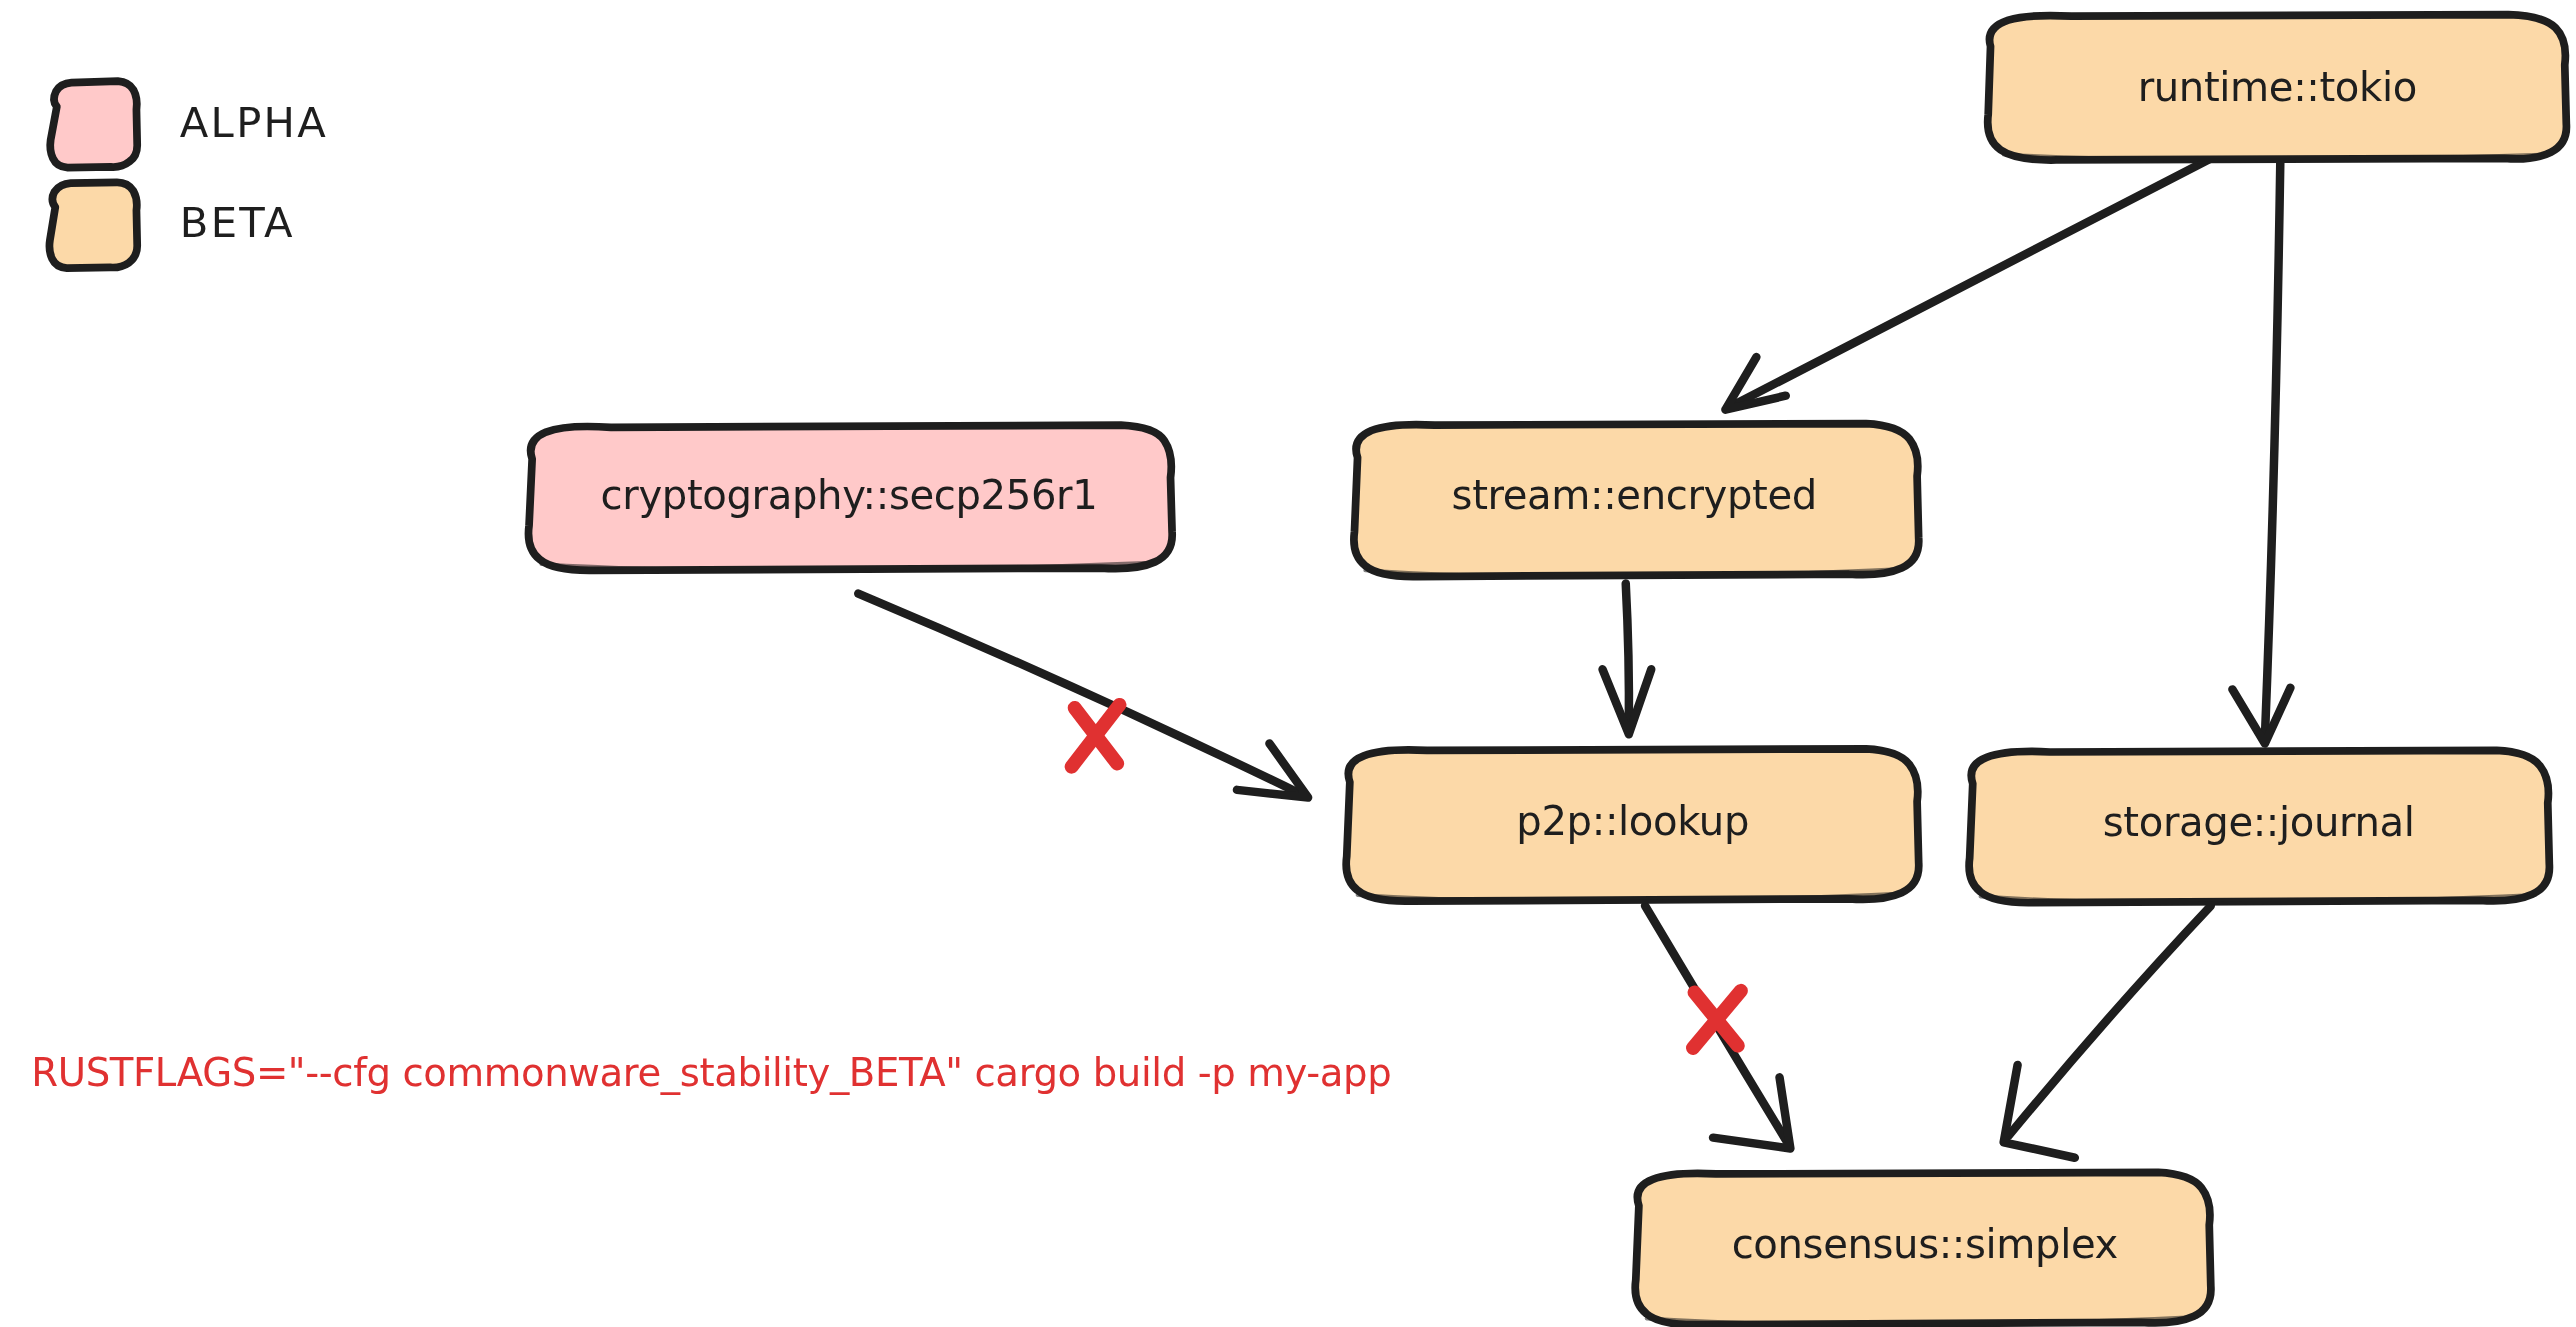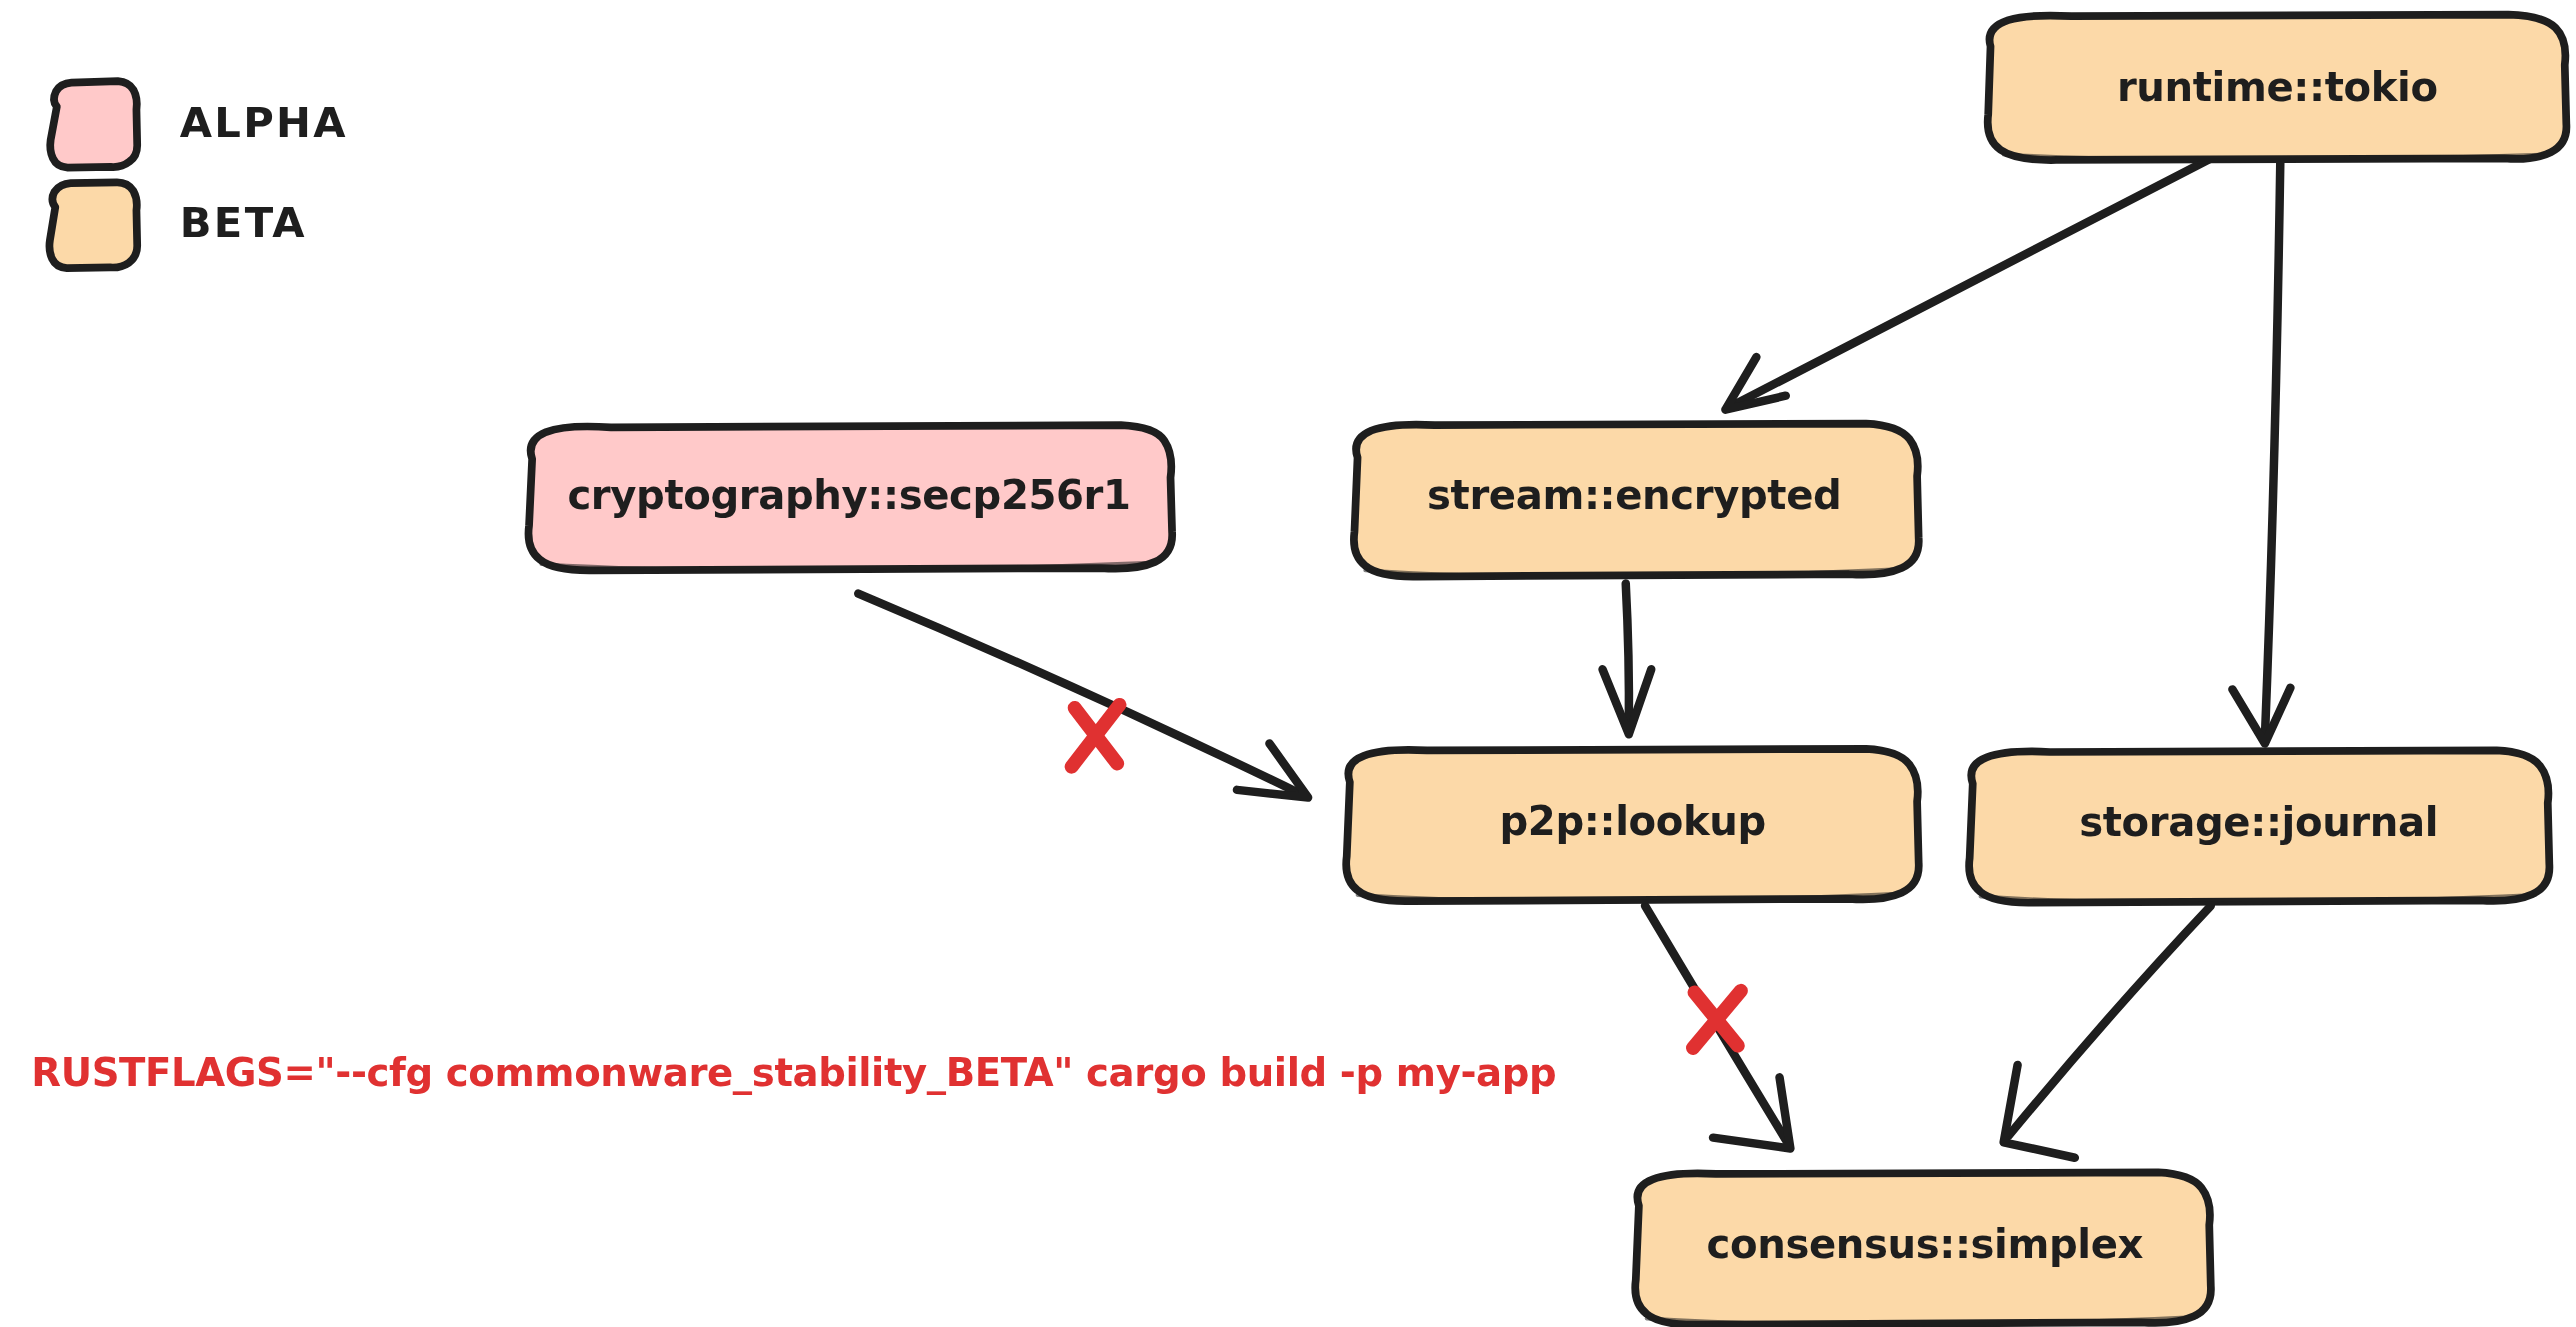--- a/index.html
+++ b/index.html
@@ -13,21 +13,20 @@
     height: 1327px;
     font-family: "DejaVu Sans", sans-serif;
     overflow: hidden;
     position: relative;
   }
   #diagram-root {
     position: absolute;
     top: 0; left: 0;
     width: 2576px;
     height: 1024px;
-    font-weight: bold;
   }
   svg.canvas {
     display: block;
     width: 2576px;
     height: 1327px;
   }
   .node-shape {
     stroke: #1e1e1e;
     stroke-width: 10;
     stroke-linecap: round;

